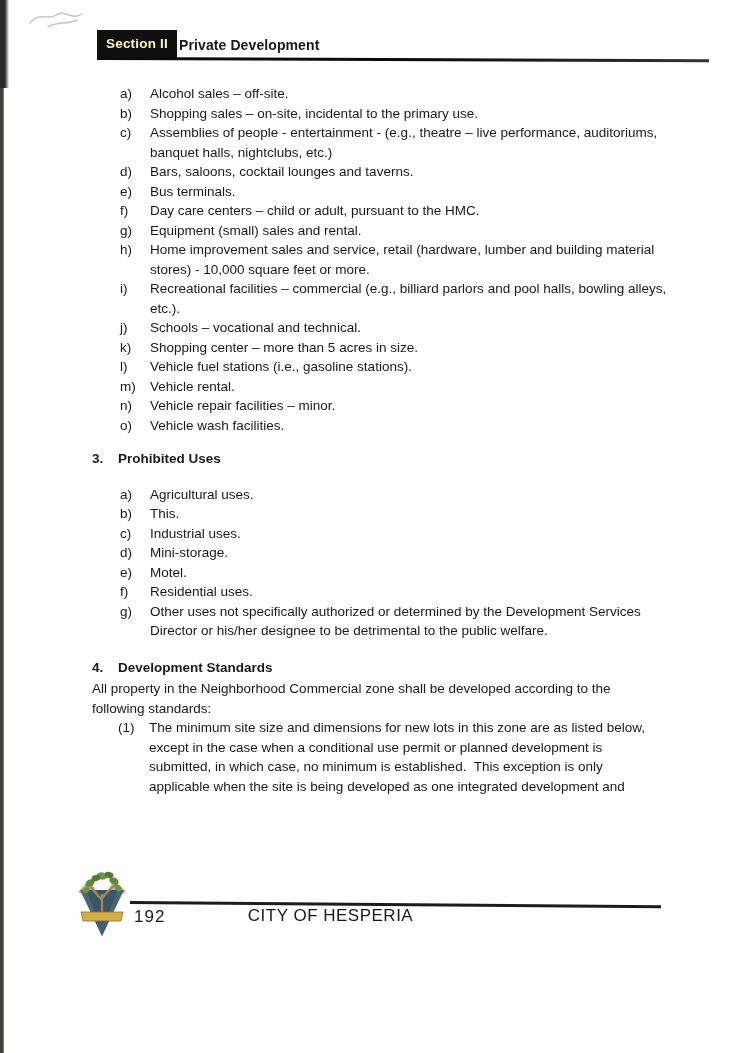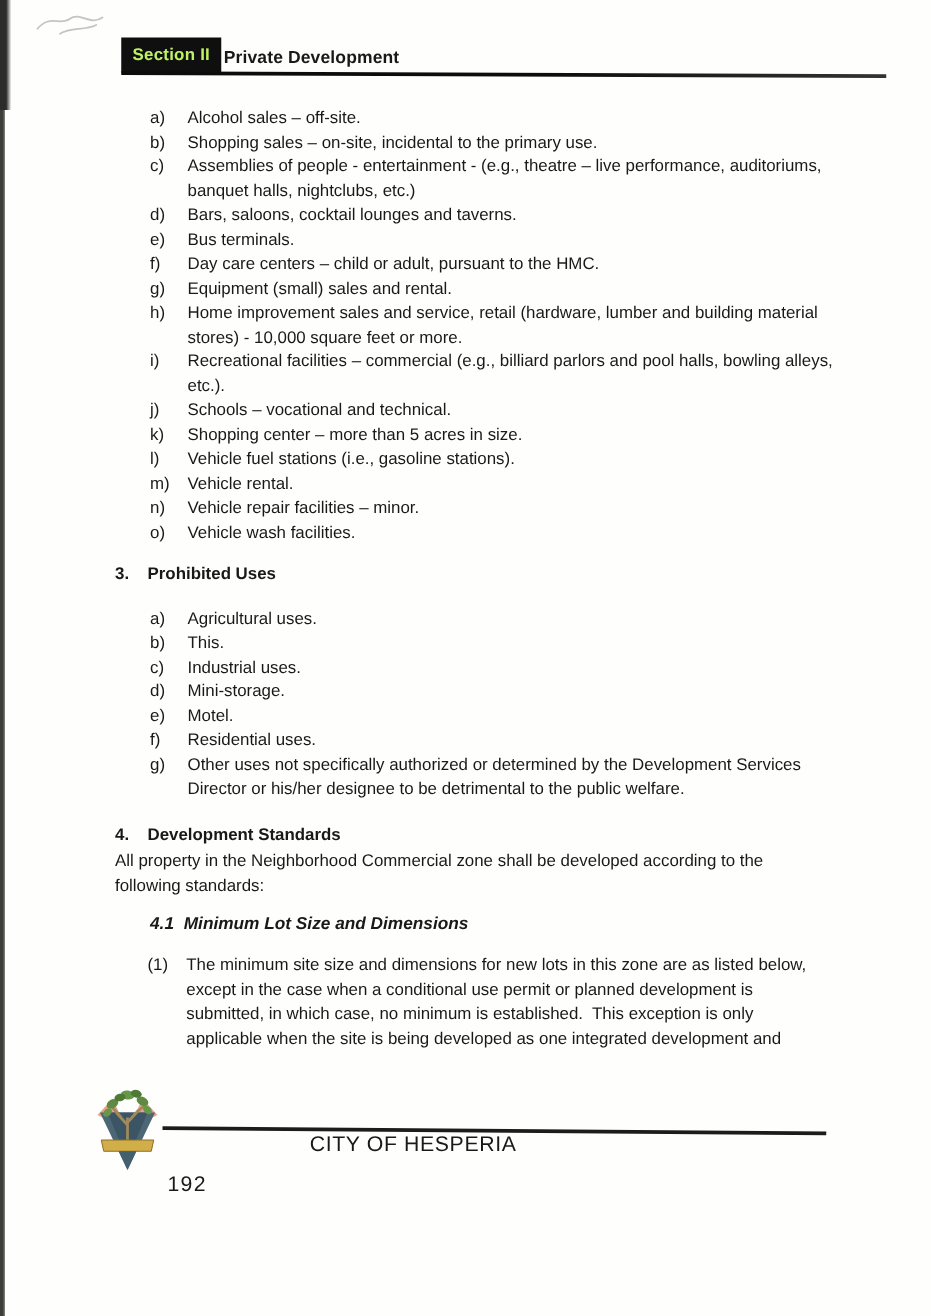--- a/index.html
+++ b/index.html
@@ -8,21 +8,21 @@
 
   
   .edge-main{position:absolute;left:0;top:0;width:4px;height:100%;
     background:linear-gradient(90deg,#3d3d39 55%,#8a8a84);}
   .edge-top{position:absolute;left:0;top:0;width:9px;height:88px;
     background:linear-gradient(90deg,#2c2c2a 55%,rgba(90,90,86,.45) 85%,rgba(120,120,116,0));}
   .squiggle{position:absolute;left:26px;top:5px;width:70px;height:28px;}
 
   
   .header{position:absolute;left:97px;top:30px;white-space:nowrap;}
-  .section-box{display:inline-block;background:#0f0f0f;color:#bef264;font-weight:bold;
+  .section-box{display:inline-block;background:#0f0f0f;color:#fef9c3;font-weight:bold;
     font-size:13.5px;padding:6px 9px 7px;letter-spacing:.2px;}
   .section-title{display:inline-block;margin-left:2px;font-weight:bold;font-size:14px;
     vertical-align:bottom;padding-bottom:5px;letter-spacing:.1px;}
   .header-rule{position:absolute;left:97px;top:57px;width:612px;height:3px;
     background:linear-gradient(90deg,#0c0c0c 55%,#333);transform:rotate(.22deg);
     transform-origin:left center;}
 
   
   .content{position:absolute;left:92px;top:84px;width:592px;font-size:13.5px;line-height:19.5px;}
   .list{margin:0;padding:0;list-style:none;}
@@ -34,21 +34,21 @@
   .list-prohibited{margin-top:16px;}
   .sec4-h{margin-top:17px;}
   .dev-intro{margin:2px 0 0;}
   .sub-heading{margin-top:11px;padding-left:28px;display:grid;grid-template-columns:27px 1fr;
     font-weight:bold;font-style:italic;font-size:13.8px;}
   .clause{margin-top:0;padding-left:26px;display:grid;grid-template-columns:31px 1fr;}
 
   
   .footer-rule{position:absolute;left:130px;top:901px;width:531px;height:2.5px;background:#1c1c1c;
     transform:rotate(.45deg);transform-origin:left center;}
-  .page-number{position:absolute;left:134px;top:907px;font-size:17px;letter-spacing:1px;margin-top:31px;}
+  .page-number{position:absolute;left:134px;top:907px;font-size:17px;letter-spacing:1px;}
   .city-name{position:absolute;left:0;top:906px;width:661px;text-align:center;font-size:17px;
     letter-spacing:.5px;}
   .logo{position:absolute;left:76px;top:866px;width:52px;height:74px;}
 </style>
 </head>
 <body>
 
 <div class="page">
 
   <div class="edge-main"></div>
@@ -193,24 +193,20 @@
       </ul>
 
     <h2 class="sec-heading sec4-h">
       <span>4.</span>
       <span>Development Standards</span>
     </h2>
 
     <p class="dev-intro pre">All property in the Neighborhood Commercial zone shall be developed according to the
 following standards:</p>
 
-    <h3 class="sub-heading">
-      <span>4.1</span>
-      <span>Minimum Lot Size and Dimensions</span>
-    </h3>
 
     <div class="clause">
       <span>(1)</span>
       <span class="pre">The minimum site size and dimensions for new lots in this zone are as listed below,
 except in the case when a conditional use permit or planned development is
 submitted, in which case, no minimum is established.&nbsp; This exception is only
 applicable when the site is being developed as one integrated development and</span>
     </div>
 
   </div>

